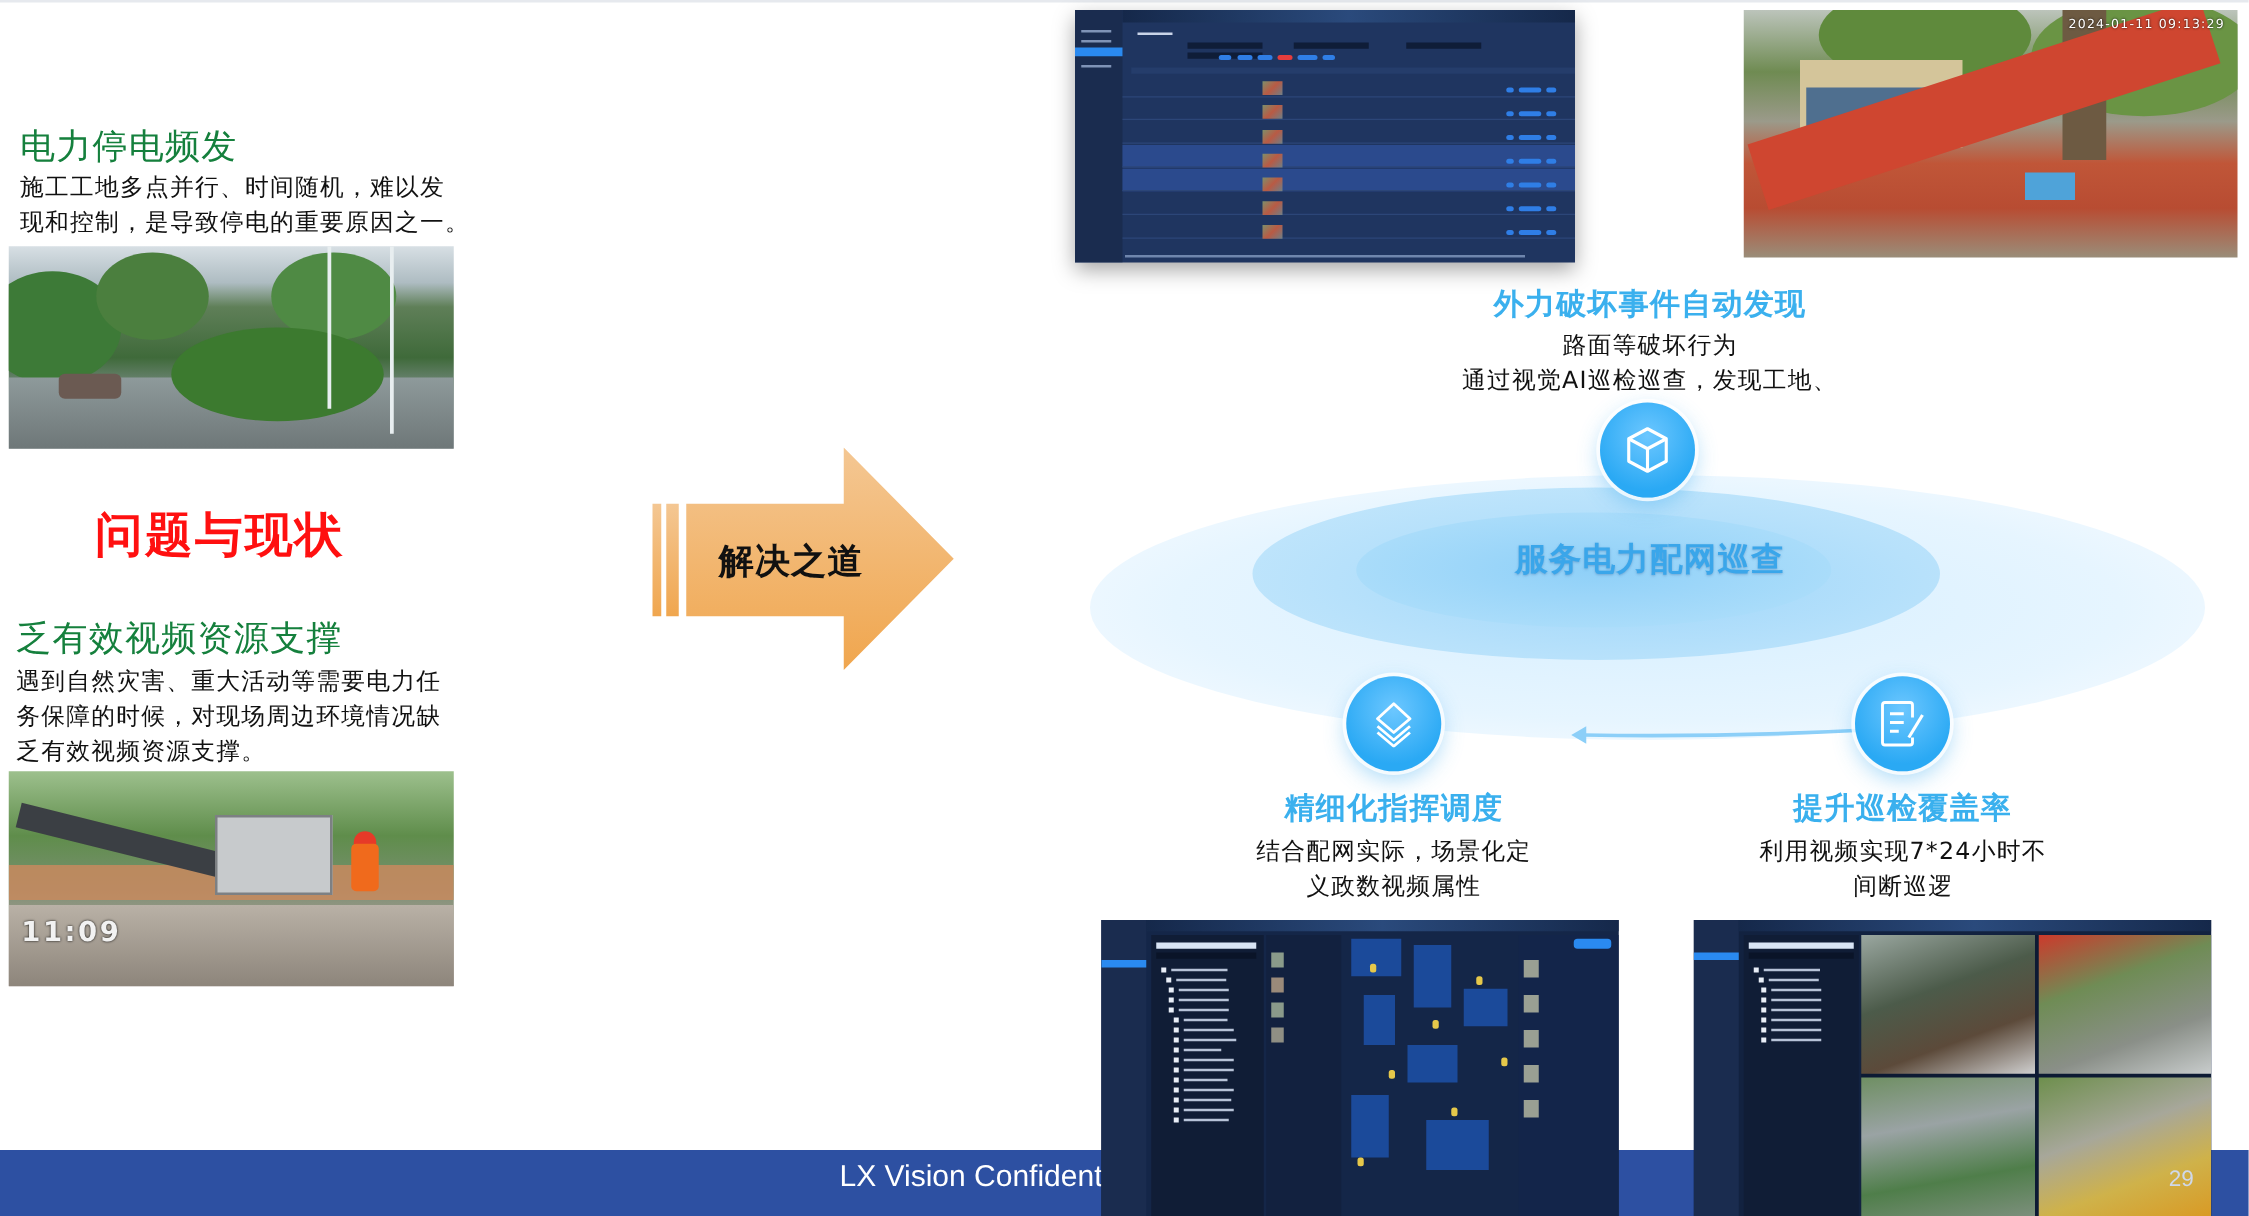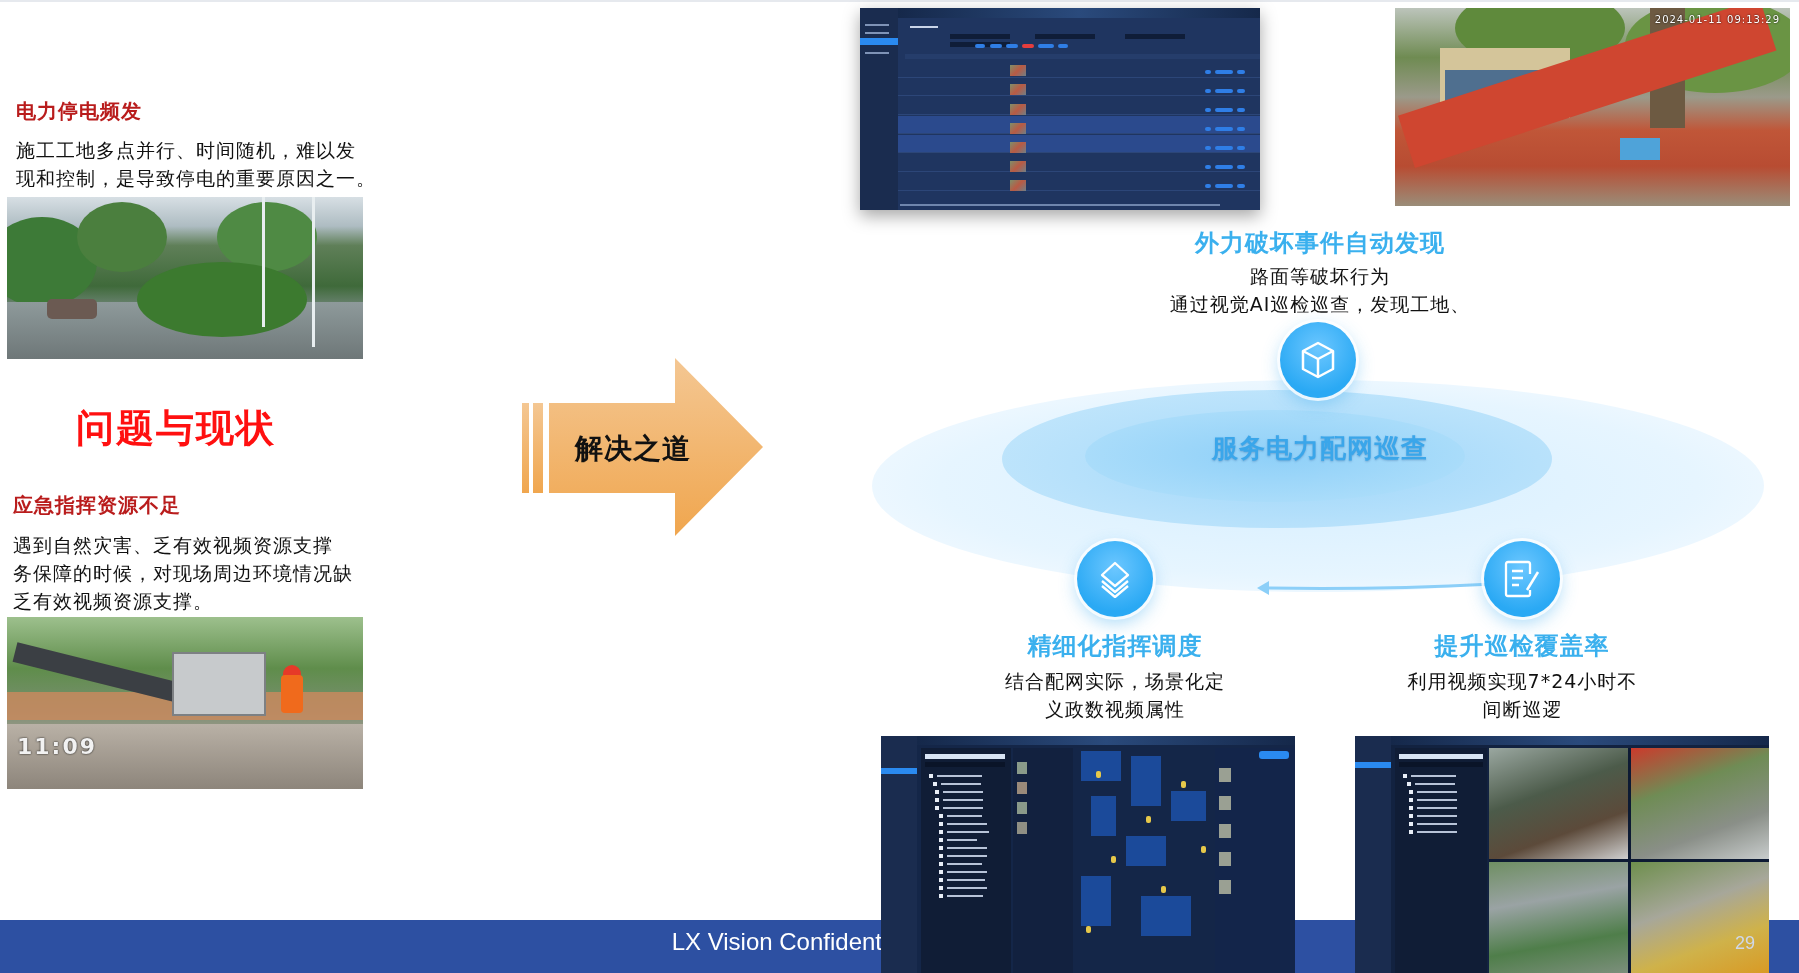--- a/index.html
+++ b/index.html
@@ -1,19 +1,19 @@
 <!DOCTYPE html>
 <html><head>
 <meta charset="utf-8">
 <style>
   html,body{margin:0;padding:0;}
   body{width:1799px;height:973px;position:relative;overflow:hidden;background:#ffffff;font-family:"DejaVu Sans","Liberation Sans",sans-serif;}
   .abs{position:absolute;}
   .topline{position:absolute;left:0;top:0;width:1799px;height:2px;background:#e6e9ee;}
-  .h-blue{color:#b91c1c;font-weight:bold;font-size:20px;letter-spacing:1px;}
+  .h-blue{color:#15803d;font-weight:normal;font-size:28px;letter-spacing:1px;}
   .body-txt{color:#111;font-size:19px;line-height:28px;letter-spacing:1px;}
   .red-title{color:#ff1010;font-weight:bold;font-size:38px;letter-spacing:2px;}
   .photo{position:absolute;overflow:hidden;}
   
   .p-storm{background:linear-gradient(180deg,#d7dfe4 0%,#aebcc2 18%,#5f7f58 30%,#3f6a3a 55%,#7c8d88 72%,#9aa2a4 100%);}
   .p-storm .tree{position:absolute;border-radius:50%;background:#3d7a37;}
   .p-storm .road{position:absolute;left:0;bottom:0;width:100%;height:35%;background:linear-gradient(180deg,#8e9a9b,#6e7778);}
   .p-storm .car{position:absolute;left:40px;bottom:40px;width:50px;height:20px;background:#6b5a52;border-radius:5px;}
   .p-storm .pole{position:absolute;width:3px;background:#e8eef0;}
   
@@ -84,23 +84,23 @@
   <div class="tree" style="left:210px;top:5px;width:100px;height:70px;background:#4f8a44;"></div>
   <div class="road"></div>
   <div class="tree" style="left:130px;top:65px;width:170px;height:75px;background:#3c7a2f;"></div>
   <div class="pole" style="left:255px;top:0;height:130px;"></div>
   <div class="pole" style="left:305px;top:0;height:150px;"></div>
   <div class="car"></div>
 </div>
 
 <div class="abs red-title" style="left:76px;top:403px;" data-name="section-title">问题与现状</div>
 
-<div class="abs h-blue" style="left:13px;top:492px;" data-name="problem2-title">应急指挥资源不足</div>
+<div class="abs h-blue" style="left:13px;top:492px;" data-name="problem2-title">乏有效视频资源支撑</div>
 <div class="abs body-txt" style="left:13px;top:531px;width:390px;" data-name="problem2-description">
-  <div data-name="problem2-line">遇到自然灾害、乏有效视频资源支撑</div>
+  <div data-name="problem2-line">遇到自然灾害、重大活动等需要电力任</div>
   <div data-name="problem2-line">务保障的时候，对现场周边环境情况缺</div>
   <div data-name="problem2-line">乏有效视频资源支撑。</div>
 </div>
 <div class="photo p-exc" style="left:7px;top:617px;width:356px;height:172px;" data-name="excavator-construction-photo">
   <div class="board"></div>
   <div class="arm"></div>
   <div class="cab"></div>
   <div class="helmet"></div>
   <div class="worker"></div>
   <div class="rubble"></div>

